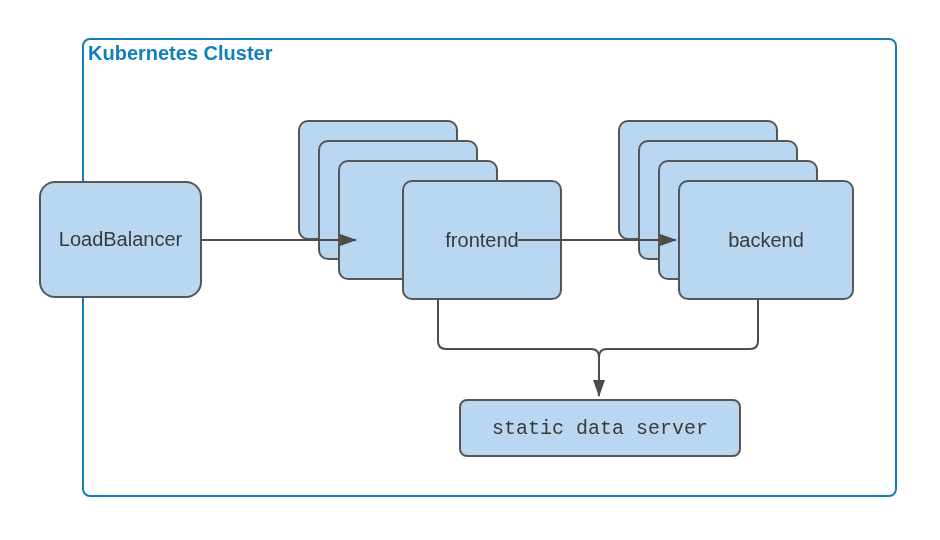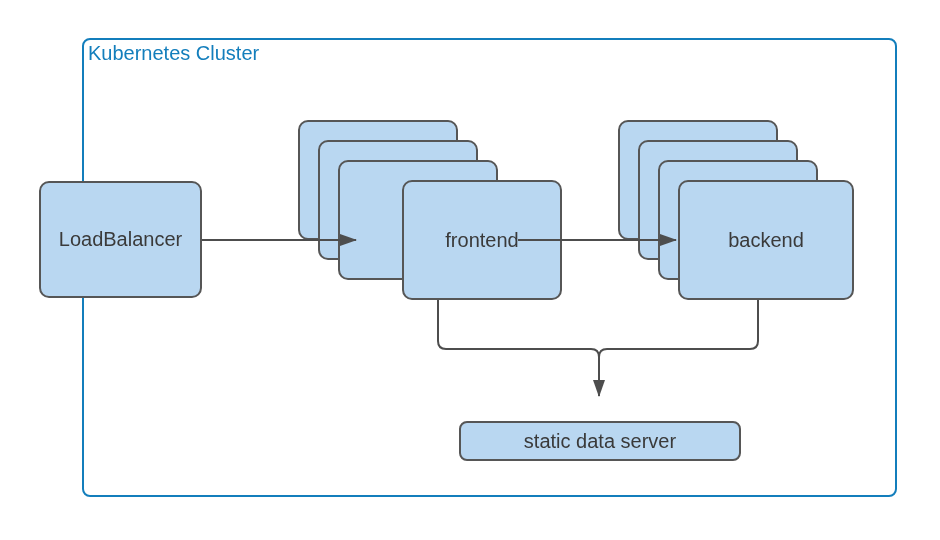--- a/index.html
+++ b/index.html
@@ -19,20 +19,21 @@
   .cluster {
     position: absolute;
     left: 82px;
     top: 38px;
     width: 815px;
     height: 459px;
     border: 2.5px solid #137EBC;
     border-radius: 8px;
     box-sizing: border-box;
     background: transparent;
+    font-weight: bold;
   }
   .cluster-label {
     position: absolute;
     left: 4px;
     top: 2px;
     font-size: 20px;
     color: #137EBC;
     white-space: nowrap;
   }
   
@@ -44,35 +45,35 @@
     box-sizing: border-box;
     display: flex;
     align-items: center;
     justify-content: center;
     color: #3A3A3A;
     font-size: 20px;
     white-space: nowrap;
   }
   .stack-box { width: 160px; height: 120px; }
 
-  #node-loadbalancer { left: 39px; top: 181px; width: 163px; height: 117px; }
+  #node-loadbalancer { left: 39px; top: 181px; width: 163px; height: 117px; border-radius: 16px; }
 
   
   #fe-b1 { left: 298px; top: 120px; }
   #fe-b2 { left: 318px; top: 140px; }
   #fe-b3 { left: 338px; top: 160px; }
   #node-frontend { left: 358px; top: 180px; width: 160px; height: 120px; margin-left: 44px; }
 
   
   #be-b1 { left: 618px; top: 120px; }
   #be-b2 { left: 638px; top: 140px; }
   #be-b3 { left: 658px; top: 160px; }
   #node-backend { left: 678px; top: 180px; width: 176px; height: 120px; }
 
-  #node-static { left: 459px; top: 421px; width: 282px; height: 40px; border-radius: 8px; }
+  #node-static { left: 459px; top: 399px; width: 282px; height: 58px; border-radius: 8px; font-family: Liberation Mono, monospace; }
 
   
   #edges {
     position: absolute;
     left: 0; top: 0;
     width: 940px; height: 540px;
     pointer-events: none;
   }
 </style>
 </head>

